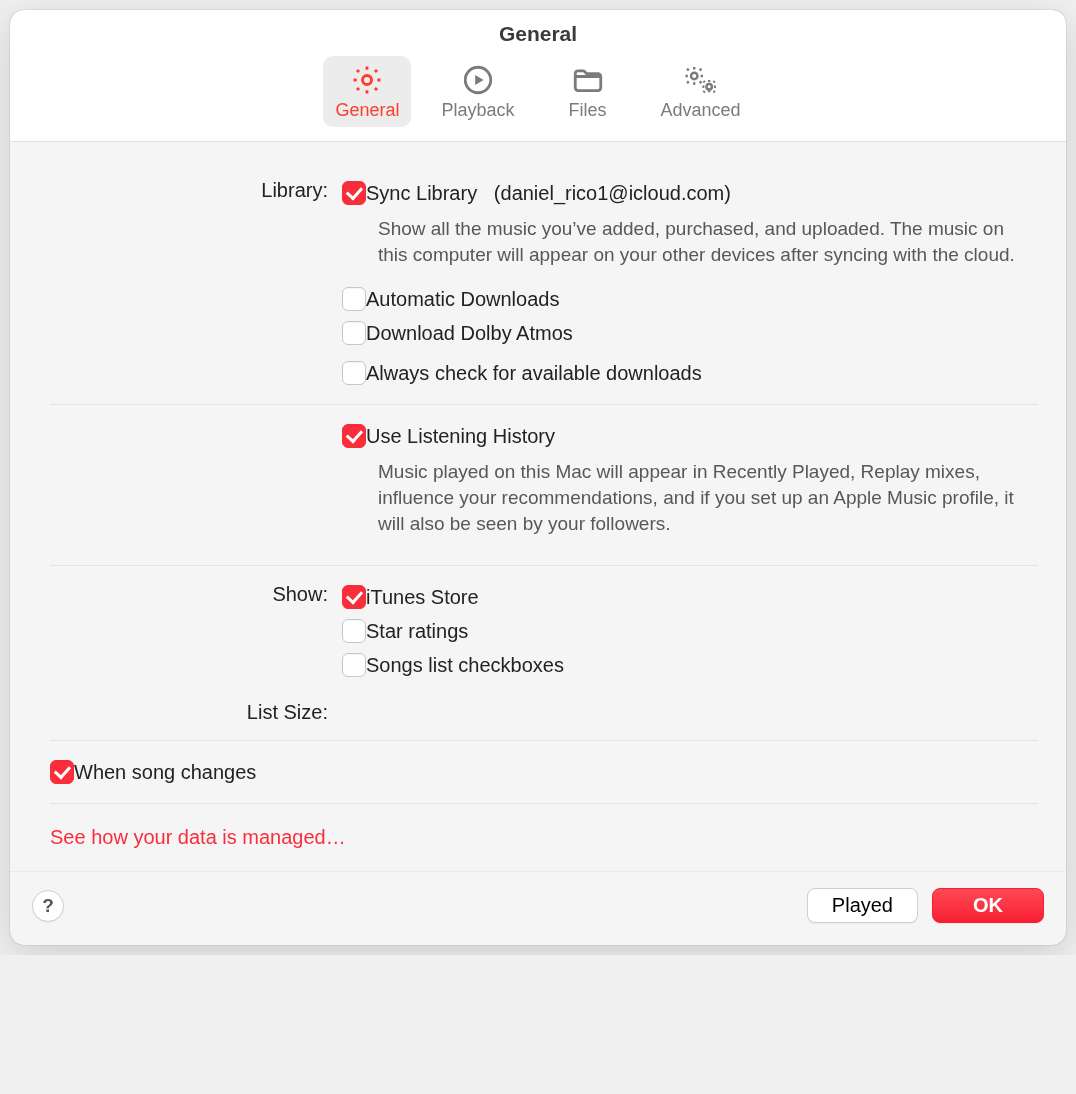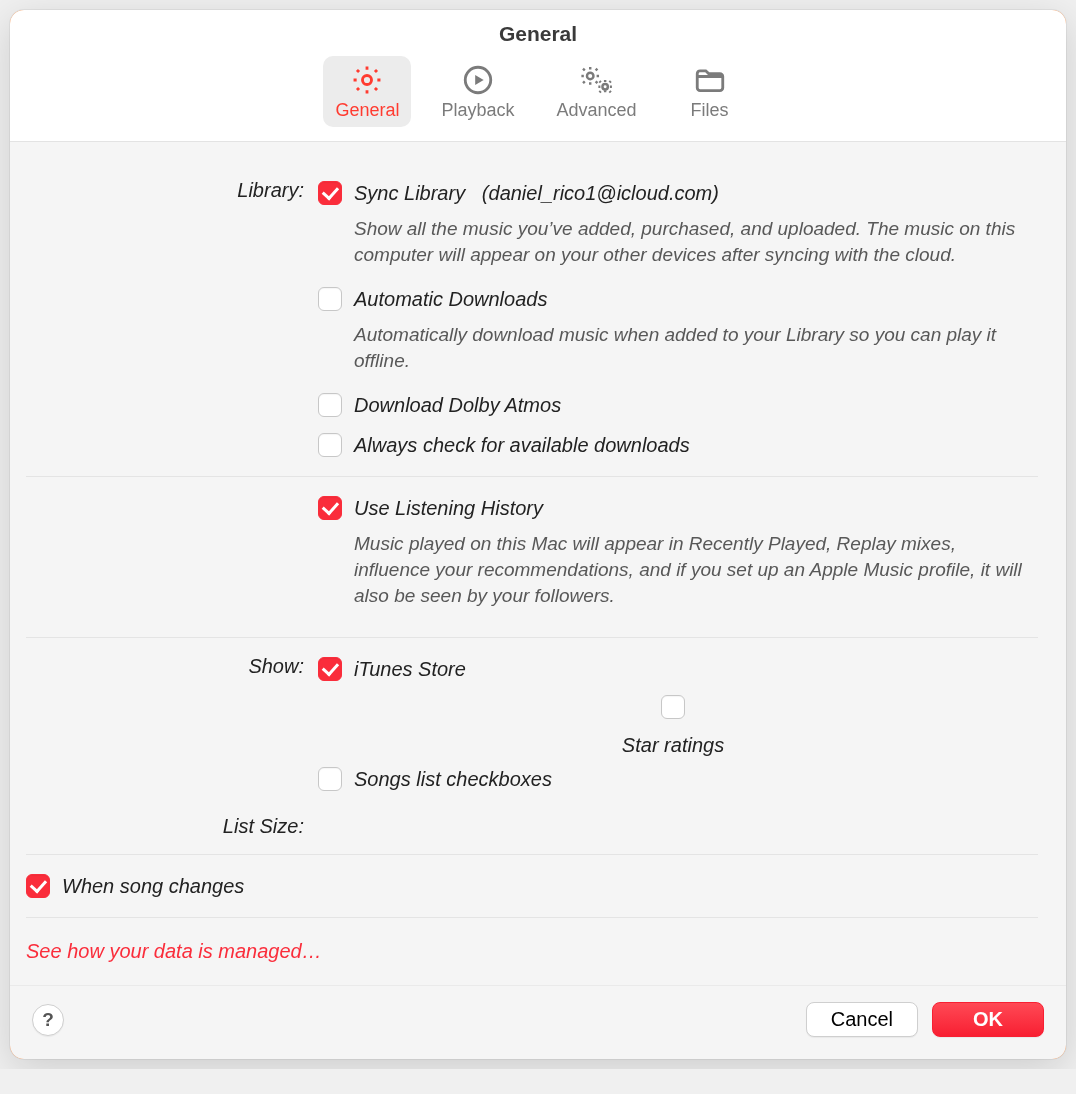--- a/index.html
+++ b/index.html
@@ -56,22 +56,21 @@
     .toolbar-tab.active .icon { color: #ff3b30; }
     .toolbar-tab .label {
       font-size: 18px;
       color: #7b7b7b;
       margin-top: 2px;
     }
     .toolbar-tab.active .label { color: #ff3b30; }
 
     .content {
       background: #f5f5f5;
-      padding: 30px 28px 18px 16px;
-      font-style: italic;
+      padding: 30px 28px 18px 40px;
     }
     .row {
       display: flex;
       align-items: flex-start;
       padding: 4px 0;
     }
     .row-label {
       width: 292px;
       text-align: right;
       padding-right: 14px;
@@ -79,21 +78,20 @@
       color: #222;
       line-height: 28px;
     }
     .row-body {
       flex: 1;
       padding-right: 10px;
     }
     .check-line {
       display: flex;
       align-items: center;
-      gap: 12px;
       font-size: 20px;
       color: #222;
       line-height: 28px;
       padding: 3px 0;
     }
     .checkbox {
       width: 24px;
       height: 24px;
       border-radius: 6px;
       border: 1px solid #c7c7c7;
@@ -228,41 +226,41 @@
       <span class="label">General</span>
     </div>
     <div class="toolbar-tab">
       <span class="icon">
         <svg width="34" height="34" viewBox="0 0 24 24" fill="none" stroke="currentColor" stroke-width="2">
           <circle cx="12" cy="12" r="9"></circle>
           <path d="M10 8.5l6 3.5-6 3.5z" fill="currentColor" stroke="none"></path>
         </svg>
       </span>
       <span class="label">Playback</span>
+    </div>
+    <div class="toolbar-tab">
+      <span class="icon">
+        <svg width="34" height="34" viewBox="0 0 24 24" fill="none" stroke="currentColor" stroke-width="2">
+          <path d="M3 7.5a2 2 0 0 1 2-2h4l2 2h8a2 2 0 0 1 2 2v8a2 2 0 0 1-2 2H5a2 2 0 0 1-2-2z"></path>
+          <path d="M3 9.5h18"></path>
+        </svg>
+      </span>
+      <span class="label">Files</span>
     </div>
     <div class="toolbar-tab">
       <span class="icon">
         <svg width="38" height="34" viewBox="0 0 28 24" fill="none" stroke="currentColor" stroke-width="1.8">
           <circle cx="9" cy="9" r="2.4"></circle>
           <path d="M9 2.5v1.8M9 13.7v1.8M3.7 3.7l1.3 1.3M13 13l1.3 1.3M2.5 9h1.8M13.7 9h1.8M3.7 14.3l1.3-1.3M13 5l1.3-1.3"></path>
           <circle cx="20" cy="17" r="2"></circle>
           <path d="M20 12v1.5M20 19.5V21M15.8 12.8l1 1M23.2 20.2l1 1M15 17h1.5M23.5 17H25M15.8 21.2l1-1M23.2 13.8l1-1"></path>
         </svg>
       </span>
       <span class="label">Advanced</span>
     </div>
-    <div class="toolbar-tab">
-      <span class="icon">
-        <svg width="34" height="34" viewBox="0 0 24 24" fill="none" stroke="currentColor" stroke-width="2">
-          <path d="M3 7.5a2 2 0 0 1 2-2h4l2 2h8a2 2 0 0 1 2 2v8a2 2 0 0 1-2 2H5a2 2 0 0 1-2-2z"></path>
-          <path d="M3 9.5h18"></path>
-        </svg>
-      </span>
-      <span class="label">Files</span>
-    </div>
   </div>
 
   <div class="content">
 
     <div class="row">
       <div class="row-label">Library:</div>
       <div class="row-body">
         <div class="check-line">
           <span class="checkbox checked"></span>
           <span>
@@ -270,21 +268,20 @@
             <span>&nbsp;</span>
             <span class="suffix">(daniel_rico1@icloud.com)</span>
           </span>
         </div>
         <div class="desc">Show all the music you’ve added, purchased, and uploaded. The music on this computer will appear on your other devices after syncing with the cloud.</div>
 
         <div class="check-line">
           <span class="checkbox"></span>
           <span>Automatic Downloads</span>
         </div>
-        <div class="desc">Automatically download music when added to your Library so you can play it offline.</div>
 
         <div class="check-line">
           <span class="checkbox"></span>
           <span>Download Dolby Atmos</span>
         </div>
 
         <div class="check-line" style="margin-top:6px;">
           <span class="checkbox"></span>
           <span>Always check for available downloads</span>
         </div>
@@ -306,21 +303,21 @@
 
     <hr class="hr-inset">
 
     <div class="row">
       <div class="row-label">Show:</div>
       <div class="row-body">
         <div class="check-line">
           <span class="checkbox checked"></span>
           <span>iTunes Store</span>
         </div>
-        <div class="check-line" style="margin-top:6px;flex-direction:column;">
+        <div class="check-line" style="">
           <span class="checkbox"></span>
           <span>Star ratings</span>
         </div>
         <div class="check-line" style="margin-top:0;">
           <span class="checkbox"></span>
           <span>Songs list checkboxes</span>
         </div>
       </div>
     </div>
 
@@ -342,17 +339,17 @@
     <hr class="hr-inset">
 
     <div class="data-link">
       <a href="#">See how your data is managed…</a>
     </div>
   </div>
 
   <div class="footer">
     <div class="help-btn">?</div>
     <div class="footer-spacer"></div>
-    <button class="btn">Cancel</button>
+    <button class="btn">Played</button>
     <button class="btn primary">OK</button>
   </div>
 
 </div>
 
 </body></html>

